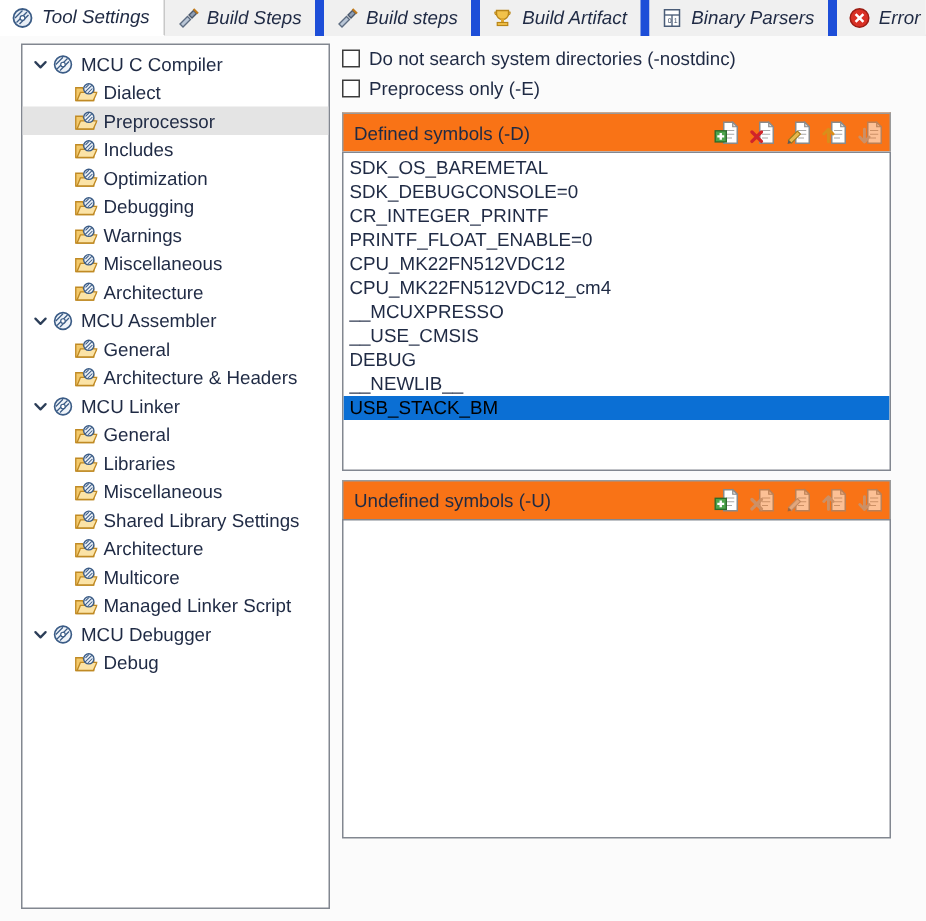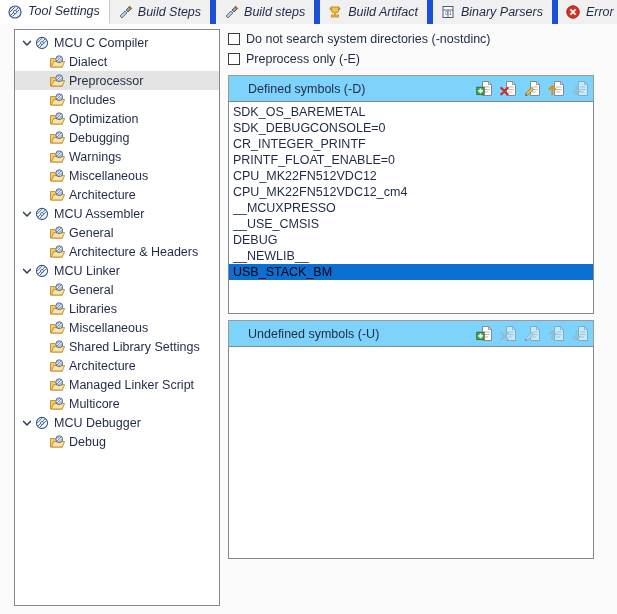--- a/index.html
+++ b/index.html
@@ -120,25 +120,25 @@
     flex: 0 0 12px;
   }
   .chklbl { font-size: 12.5px; color: #1f2a44; }
 
   
   .fieldgroup { margin-top: 6px; }
   .fghead {
     height: 26px;
     border: 1px solid #9a9a9a;
     border-bottom: none;
-    background: #7dd3fc;
+    background: #f97316;
     display: flex;
     align-items: center;
     box-sizing: border-box;
-    padding: 0 4px 0 19px;
+    padding: 0 4px 0 7px;
     justify-content: space-between;
   }
   .fgtitle { font-size: 12.5px; color: #1f2a44; flex: 1 1 auto; }
   .fgtools { display: flex; align-items: center; gap: 6px; }
   .tbtn {
     width: 18px; height: 18px;
     display: flex; align-items: center; justify-content: center;
     cursor: default;
   }
   .fglist {
@@ -465,34 +465,34 @@
             <span class="indent"></span>
             <span class="twist"></span>
             <span class="ticonbox">
               <svg viewBox="0 0 16 16" width="16" height="16">
                 <path d="M1.5 4.5 h4.5 l1.2 1.5 h6.3 v7 h-12 Z" fill="#f3c96b" stroke="#c08a24" stroke-width="0.9"></path>
                 <path d="M2.4 13 L4.6 7.6 h11 L13.2 13 Z" fill="#fbe3a6" stroke="#c08a24" stroke-width="0.9"></path>
                 <circle cx="10.2" cy="5.2" r="3.4" fill="#e9eff7" stroke="#3b5c86" stroke-width="0.9"></circle>
                 <path d="M7.8 7.2 L12.2 2.9 M8 4.6 L10.2 2.4 M9.6 8 L12.6 5" stroke="#3b5c86" stroke-width="0.7" fill="none"></path>
               </svg>
             </span>
+            <span class="tlbl">Multicore</span>
+          </div>
+          <div class="trow child">
+            <span class="indent"></span>
+            <span class="twist"></span>
+            <span class="ticonbox">
+              <svg viewBox="0 0 16 16" width="16" height="16">
+                <path d="M1.5 4.5 h4.5 l1.2 1.5 h6.3 v7 h-12 Z" fill="#f3c96b" stroke="#c08a24" stroke-width="0.9"></path>
+                <path d="M2.4 13 L4.6 7.6 h11 L13.2 13 Z" fill="#fbe3a6" stroke="#c08a24" stroke-width="0.9"></path>
+                <circle cx="10.2" cy="5.2" r="3.4" fill="#e9eff7" stroke="#3b5c86" stroke-width="0.9"></circle>
+                <path d="M7.8 7.2 L12.2 2.9 M8 4.6 L10.2 2.4 M9.6 8 L12.6 5" stroke="#3b5c86" stroke-width="0.7" fill="none"></path>
+              </svg>
+            </span>
             <span class="tlbl">Managed Linker Script</span>
-          </div>
-          <div class="trow child">
-            <span class="indent"></span>
-            <span class="twist"></span>
-            <span class="ticonbox">
-              <svg viewBox="0 0 16 16" width="16" height="16">
-                <path d="M1.5 4.5 h4.5 l1.2 1.5 h6.3 v7 h-12 Z" fill="#f3c96b" stroke="#c08a24" stroke-width="0.9"></path>
-                <path d="M2.4 13 L4.6 7.6 h11 L13.2 13 Z" fill="#fbe3a6" stroke="#c08a24" stroke-width="0.9"></path>
-                <circle cx="10.2" cy="5.2" r="3.4" fill="#e9eff7" stroke="#3b5c86" stroke-width="0.9"></circle>
-                <path d="M7.8 7.2 L12.2 2.9 M8 4.6 L10.2 2.4 M9.6 8 L12.6 5" stroke="#3b5c86" stroke-width="0.7" fill="none"></path>
-              </svg>
-            </span>
-            <span class="tlbl">Multicore</span>
           </div>
           <div class="trow">
             <span class="twist">
               <svg viewBox="0 0 10 10" width="10" height="10">
                 <path d="M1.6 3.4 L5 6.9 L8.4 3.4" stroke="#2c3e58" stroke-width="1.5" fill="none" stroke-linecap="round" stroke-linejoin="round"></path>
               </svg>
             </span>
             <span class="ticonbox">
               <svg viewBox="0 0 16 16" width="16" height="16">
                 <circle cx="8" cy="8" r="5.6" fill="#eef3f9" stroke="#3b5c86" stroke-width="1.1"></circle>

